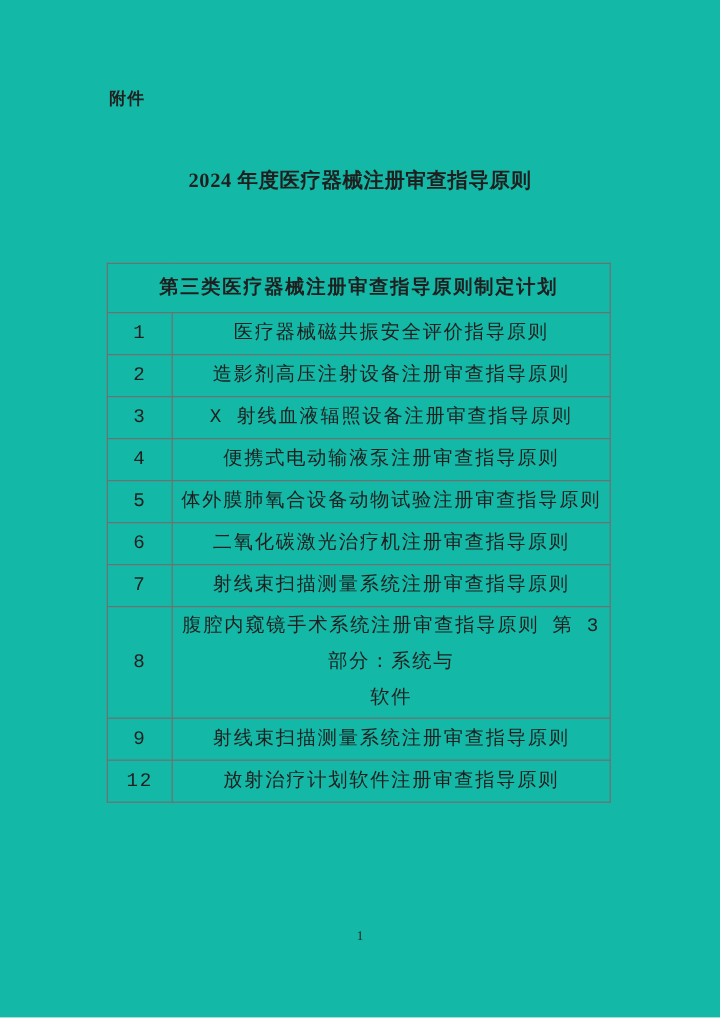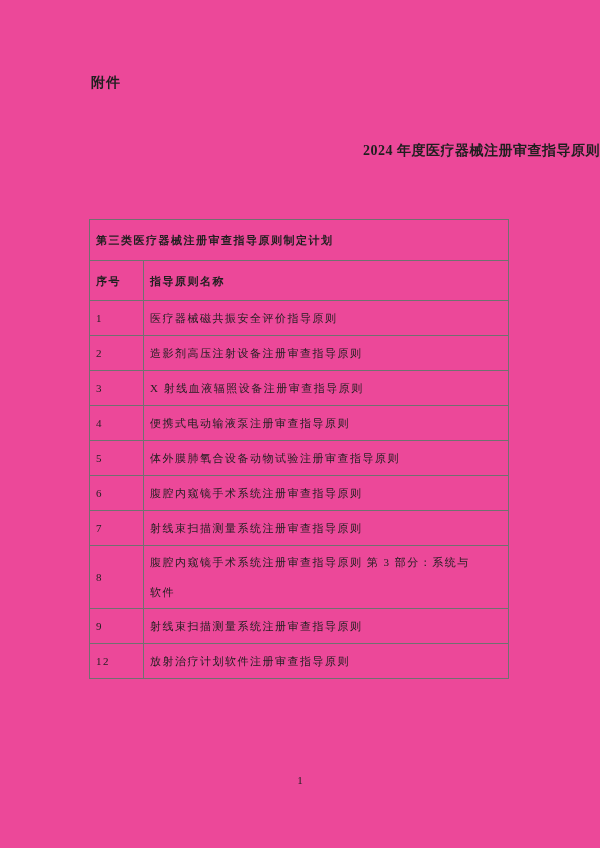--- a/index.html
+++ b/index.html
@@ -4,59 +4,61 @@
 <style>
   html, body {
     margin: 0;
     padding: 0;
     background: #ffffff;
   }
   .page {
     position: relative;
     width: 600px;
     height: 848px;
-    background: #ec4899;
+    background: #14b8a6;
     font-family: "Liberation Serif", "DejaVu Serif", serif;
     color: #1f1f1f;
     overflow: hidden;
   }
   .attachment-label {
     position: absolute;
     left: 91px;
     top: 74px;
     font-size: 14px;
     font-weight: 700;
     letter-spacing: 1px;
   }
   .doc-title {
     position: absolute;
     left: 0;
     top: 137px;
     width: 100%;
-    text-align: right;
-    font-size: 14px;
+    text-align: center;
+    font-size: 17px;
     font-weight: 700;
     line-height: 28px;
     letter-spacing: 0.5px;
   }
   table.guidance-table {
     position: absolute;
     left: 89px;
     top: 219px;
     width: 419px;
     border-collapse: collapse;
     table-layout: fixed;
   }
   table.guidance-table td {
     border: 1px solid #707070;
+    text-align: center;
     vertical-align: middle;
-    font-size: 11px;
+    font-size: 16px;
     letter-spacing: 1.5px;
     padding: 1px 6px;
     line-height: 30px;
+    font-family: Liberation Mono, monospace;
   }
   .caption-row td {
     height: 38px;
     font-weight: 700;
     letter-spacing: 2px;
   }
   .colhead-row td {
     height: 37px;
     font-weight: 700;
     letter-spacing: 2px;
@@ -89,24 +91,20 @@
 
   <table class="guidance-table">
     <colgroup>
       <col class="col-no">
       <col class="col-name">
     </colgroup>
     <tbody>
       <tr class="caption-row">
         <td colspan="2">第三类医疗器械注册审查指导原则制定计划</td>
       </tr>
-      <tr class="colhead-row">
-        <td>序号</td>
-        <td>指导原则名称</td>
-      </tr>
       <tr class="data-row">
         <td>1</td>
         <td class="name-cell">医疗器械磁共振安全评价指导原则</td>
       </tr>
       <tr class="data-row">
         <td>2</td>
         <td class="name-cell">造影剂高压注射设备注册审查指导原则</td>
       </tr>
       <tr class="data-row">
         <td>3</td>
@@ -115,21 +113,21 @@
       <tr class="data-row">
         <td>4</td>
         <td class="name-cell">便携式电动输液泵注册审查指导原则</td>
       </tr>
       <tr class="data-row">
         <td>5</td>
         <td class="name-cell">体外膜肺氧合设备动物试验注册审查指导原则</td>
       </tr>
       <tr class="data-row">
         <td>6</td>
-        <td class="name-cell">腹腔内窥镜手术系统注册审查指导原则</td>
+        <td class="name-cell">二氧化碳激光治疗机注册审查指导原则</td>
       </tr>
       <tr class="data-row">
         <td>7</td>
         <td class="name-cell">射线束扫描测量系统注册审查指导原则</td>
       </tr>
       <tr class="data-row">
         <td>8</td>
         <td class="name-cell">腹腔内窥镜手术系统注册审查指导原则 第 3 部分：系统与
 软件</td>
       </tr>

